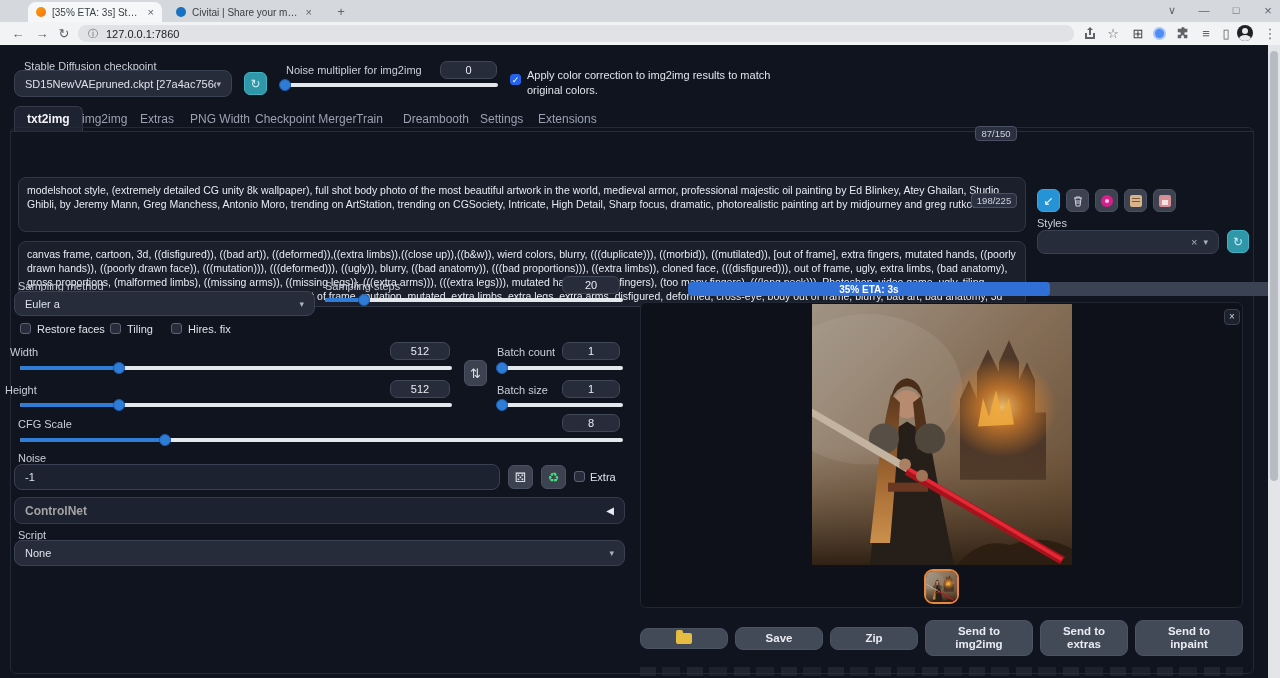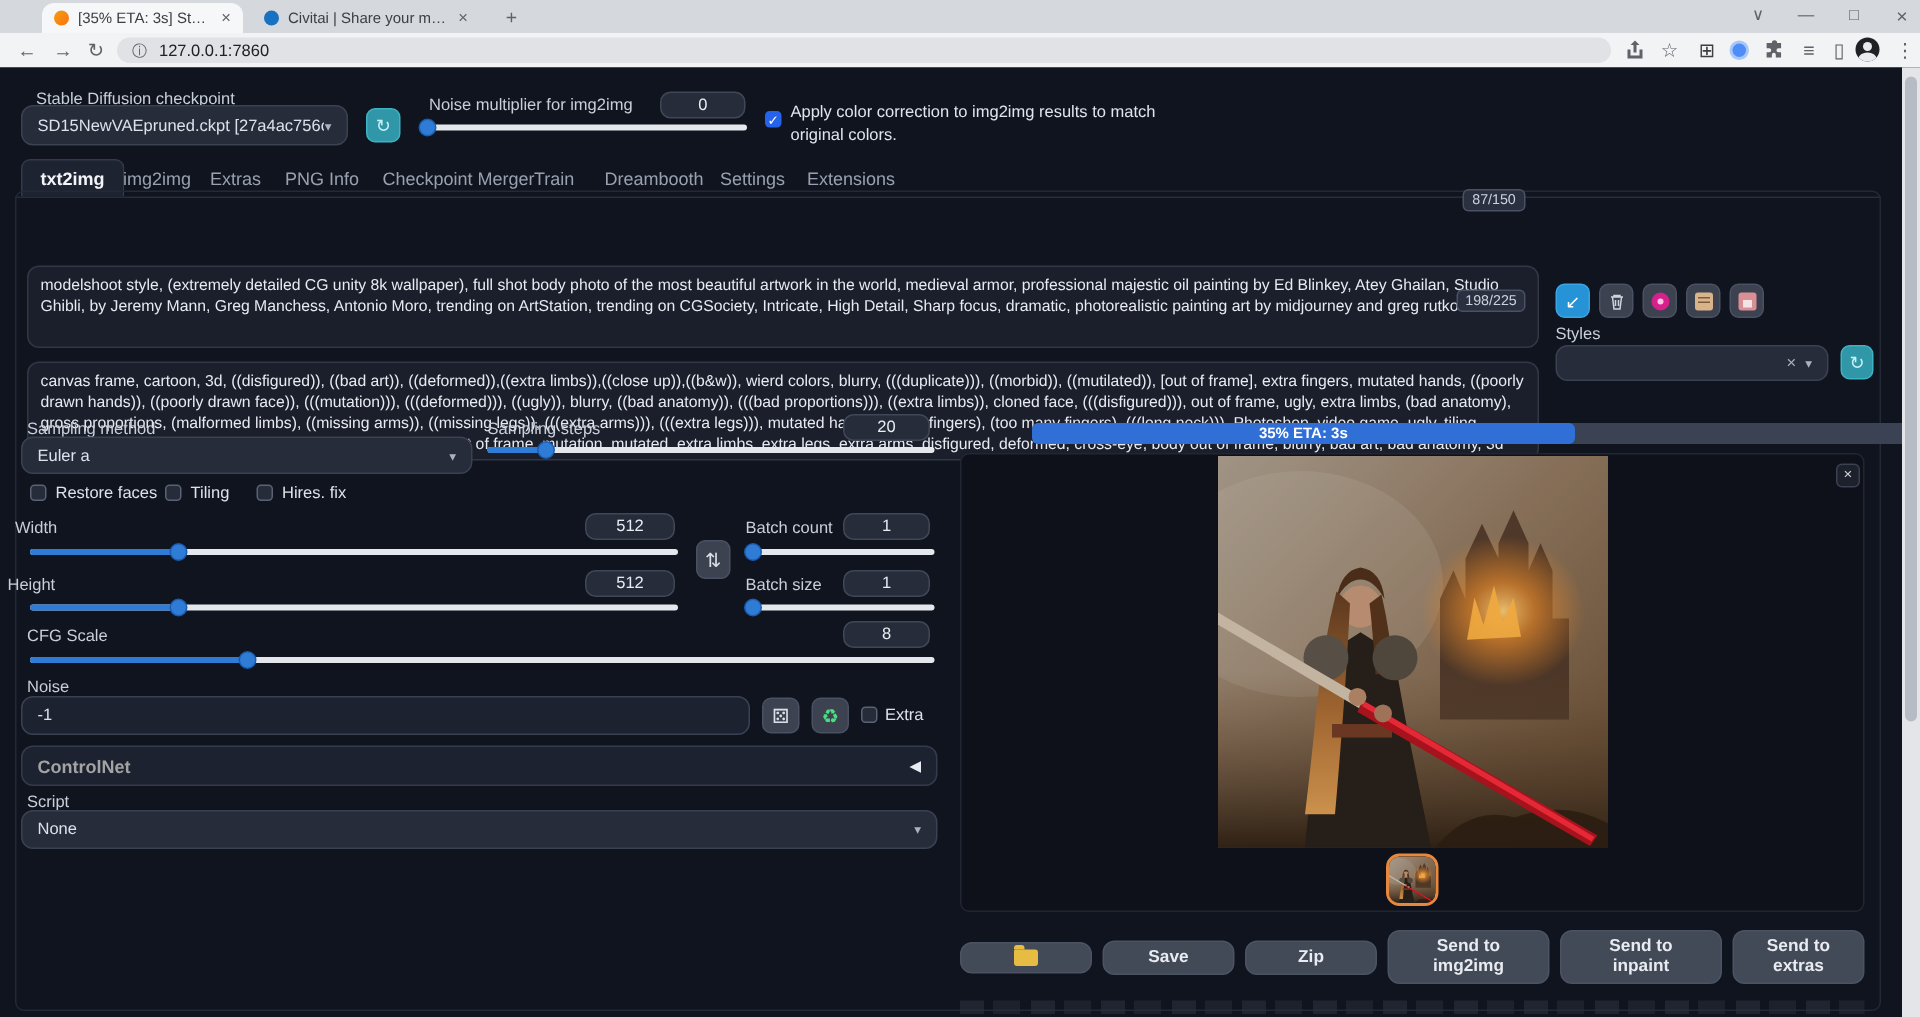--- a/index.html
+++ b/index.html
@@ -151,21 +151,21 @@
     <div class="navtab active" style="left:14px;">
         <span>txt2img</span>
       </div>
     <div class="navtab" style="left:70px;">
         <span>img2img</span>
       </div>
     <div class="navtab" style="left:128px;">
         <span>Extras</span>
       </div>
     <div class="navtab" style="left:178px;">
-        <span>PNG Info</span>
+        <span>PNG Width</span>
       </div>
     <div class="navtab" style="left:243px;">
         <span>Checkpoint Merger</span>
       </div>
     <div class="navtab" style="left:344px;">
         <span>Train</span>
       </div>
     <div class="navtab" style="left:391px;">
         <span>Dreambooth</span>
       </div>
@@ -367,22 +367,22 @@
         </svg>
     </div>
 
     <div class="outbtns" style="left:640px; top:570px; width:603px; height:46px;align-items:center;">
       <div class="outbtn">
           <span class="folder"></span>
         </div>
       <div class="outbtn">Save</div>
       <div class="outbtn">Zip</div>
       <div class="outbtn" style="padding:4px 14px;">Send to img2img</div>
+      <div class="outbtn">Send to extras</div>
       <div class="outbtn" style="padding:4px 14px;">Send to inpaint</div>
-      <div class="outbtn">Send to extras</div>
     </div>
 
     <div class="infostrip" style="left:640px; top:622px; width:603px;"></div>
   </div>
 
   <div class="scrollbar">
     <div class="scrollthumb"></div>
   </div>
 
 </div>

